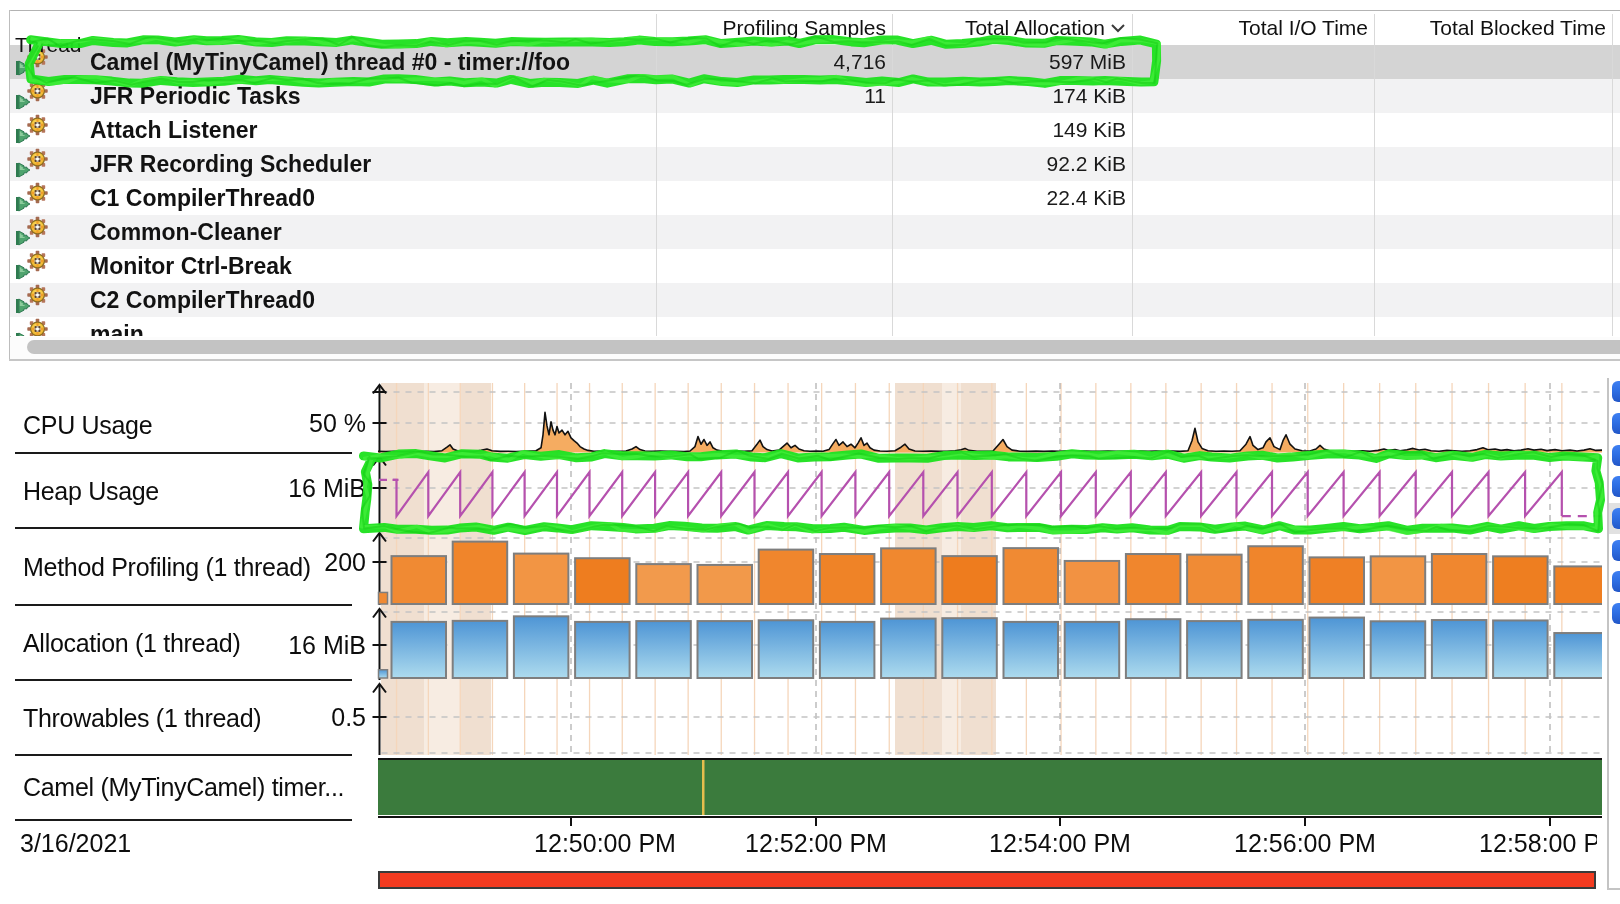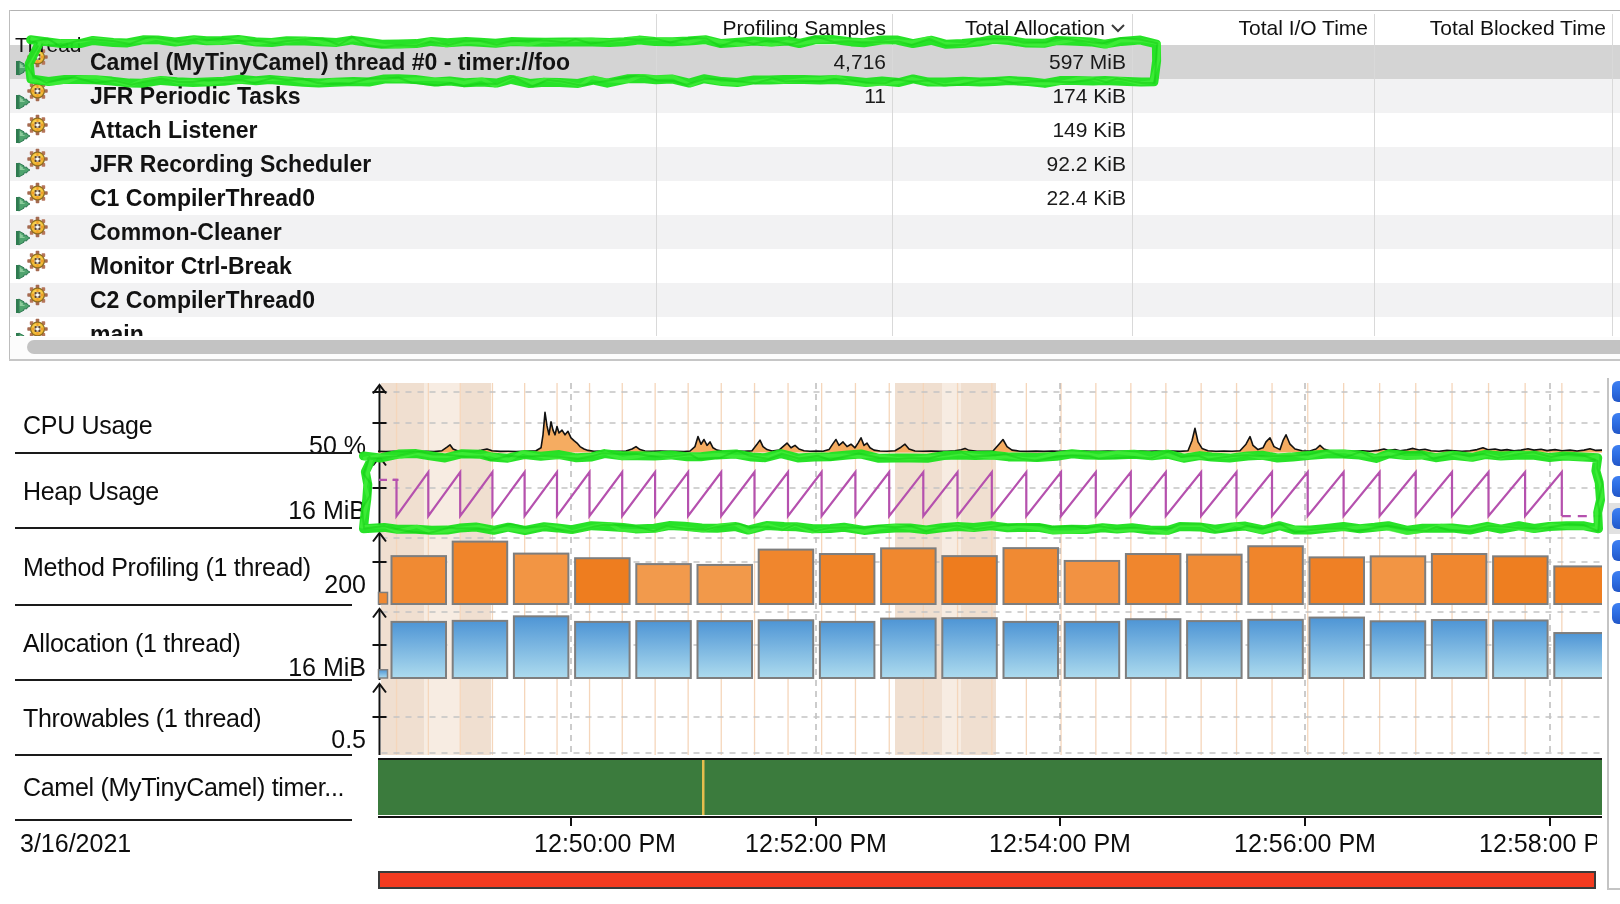--- a/index.html
+++ b/index.html
@@ -11,21 +11,21 @@
   .h-cell{position:absolute;top:0px;height:34px;line-height:34px;font-size:21px;color:#111;white-space:nowrap;}
   .h-right{text-align:right;}
   .t-row{position:absolute;left:10px;right:0;height:34px;}
   .t-row .name{position:absolute;left:44px;top:0;height:34px;line-height:34px;font-size:23px;font-weight:bold;color:#121212;white-space:nowrap;margin-left:36px;}
   .t-cell{position:absolute;top:0;height:34px;line-height:34px;font-size:21px;color:#1a1a1a;text-align:right;white-space:nowrap;}
   .col-div{position:absolute;top:12px;width:1px;background:#d9d9d9;}
   #tbl-scroll-track{position:absolute;left:10px;right:0;top:337px;height:22px;background:#fcfcfc;}
   #tbl-scroll-thumb{position:absolute;left:17px;width:1640px;top:3px;height:14px;border-radius:7px;background:#c3c3c3;}
   
   .lane-label{position:absolute;left:23px;font-size:25px;letter-spacing:-0.3px;color:#0d0d0d;white-space:nowrap;max-width:345px;overflow:hidden;}
-  .lane-value{position:absolute;font-size:25px;color:#0d0d0d;white-space:nowrap;transform:translateY(-50%);margin-top:22px;}
+  .lane-value{position:absolute;font-size:25px;color:#0d0d0d;white-space:nowrap;transform:translateY(-50%);}
   .sep-line{position:absolute;left:15px;width:337px;height:2px;background:#1a1a1a;}
   .time-label{position:absolute;font-size:25px;color:#0d0d0d;white-space:nowrap;transform:translateX(-50%);}
   #date-label{position:absolute;left:20px;font-size:25px;color:#0d0d0d;}
   .blue-btn{position:absolute;left:1612px;width:22px;border-radius:6px;background:linear-gradient(#3c7cf0,#2765dc);}
   .btn-hl{position:absolute;left:1609px;width:11px;background:#e1e1e1;}
   svg{display:block;}
   #charts,#annot{position:absolute;left:0;top:0;}
 </style>
 </head>
 <body>

